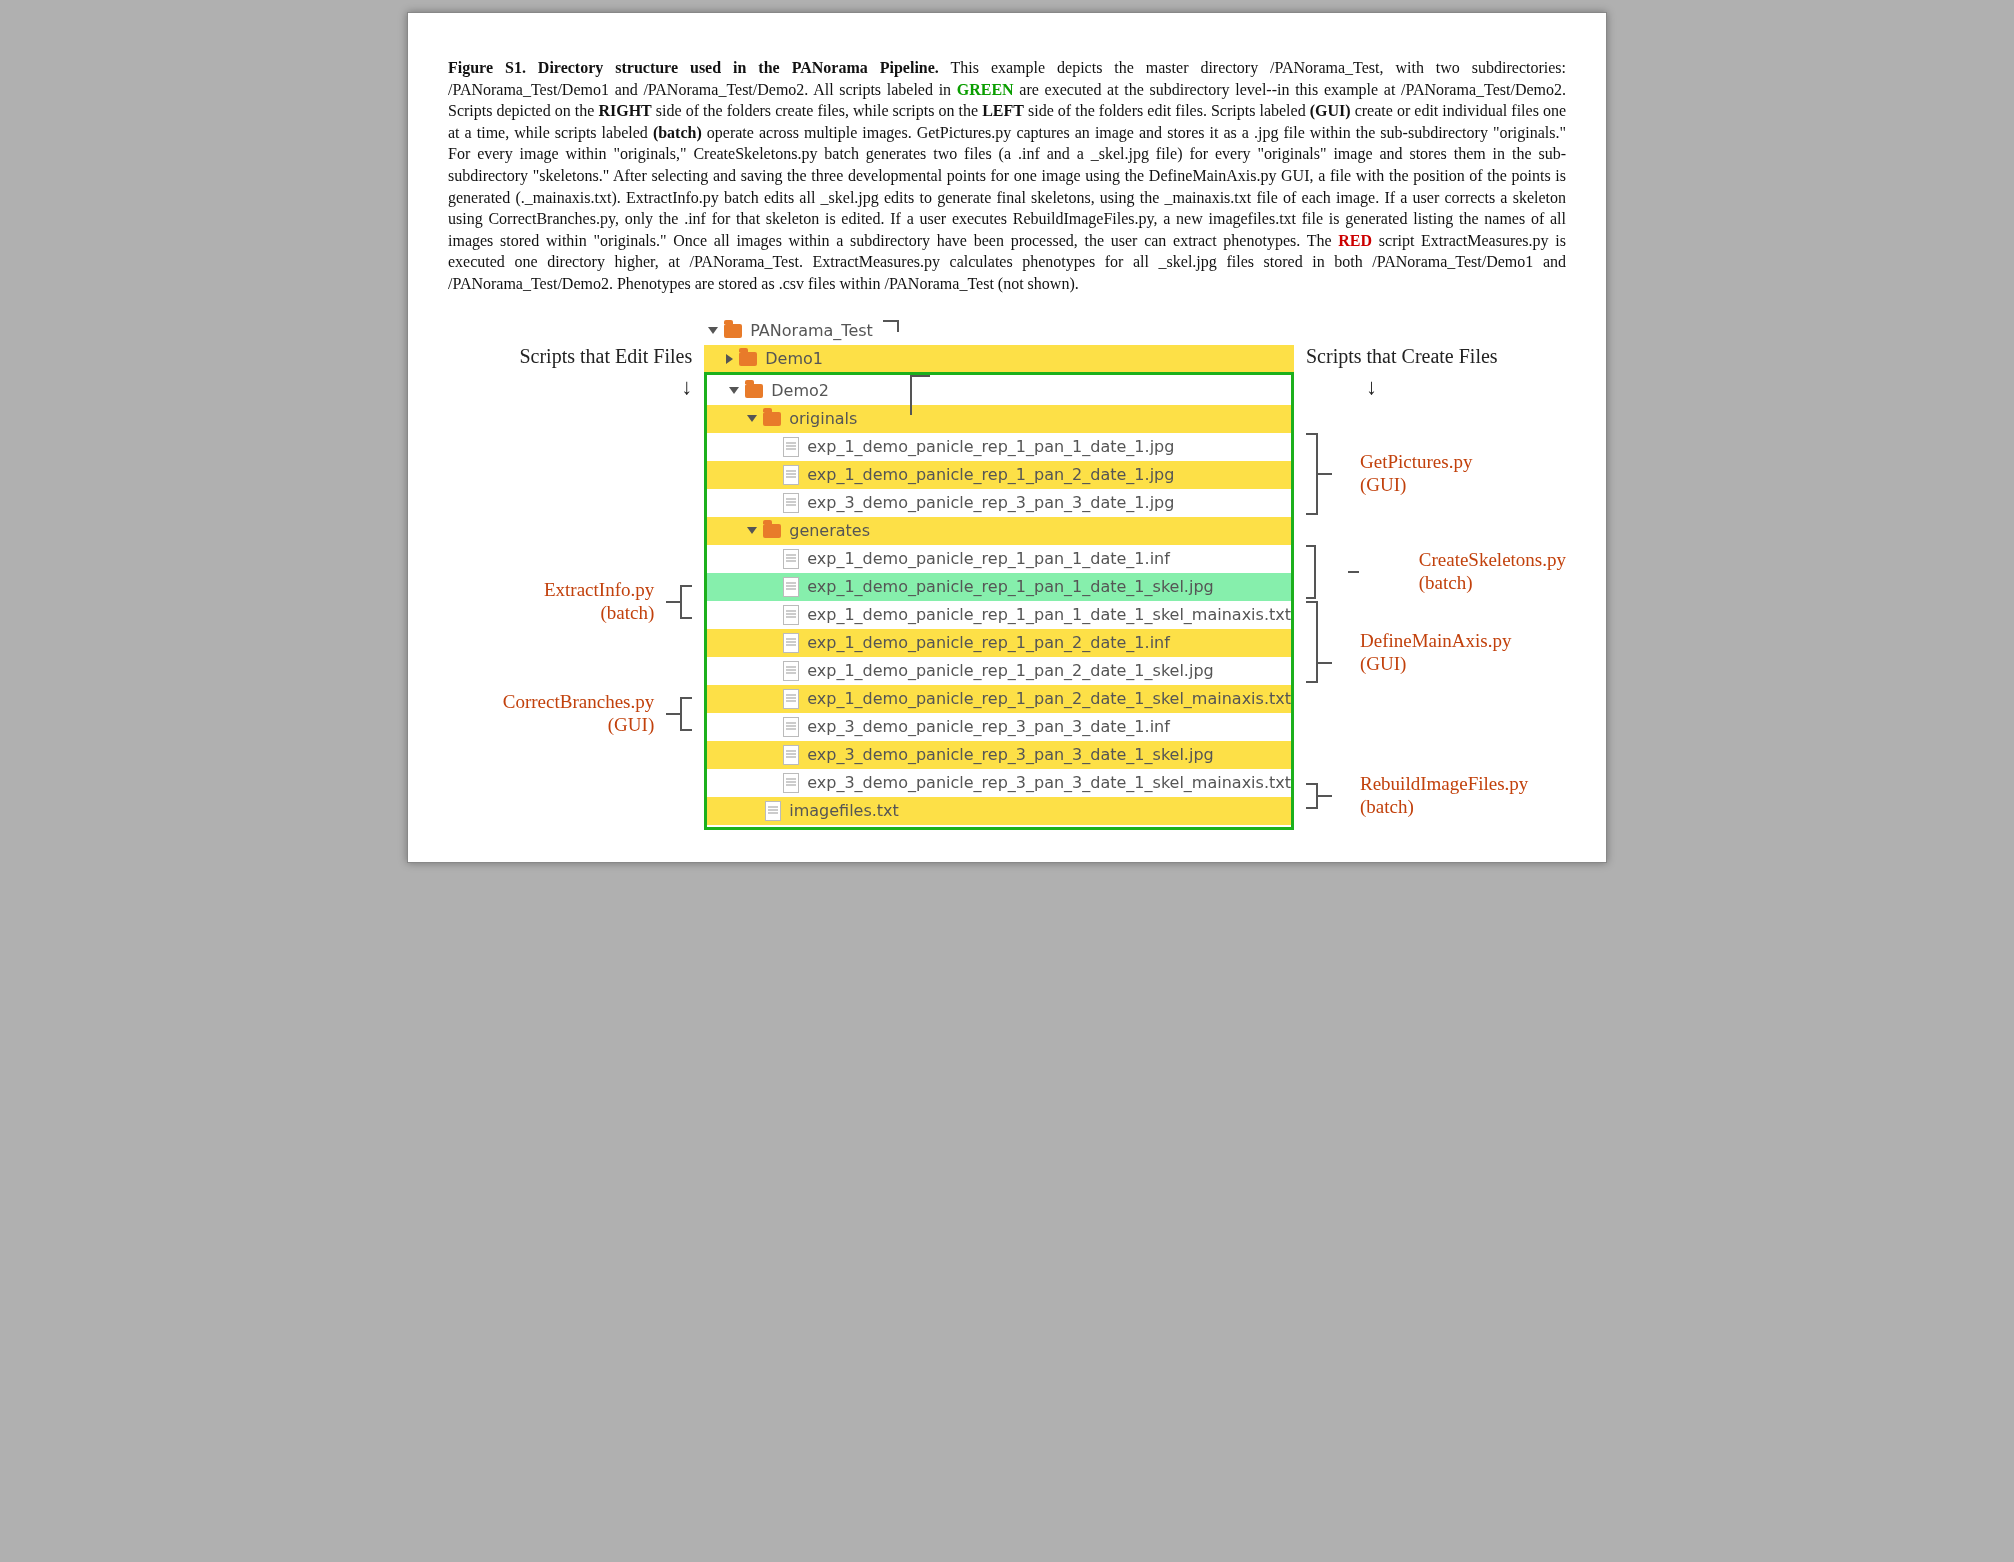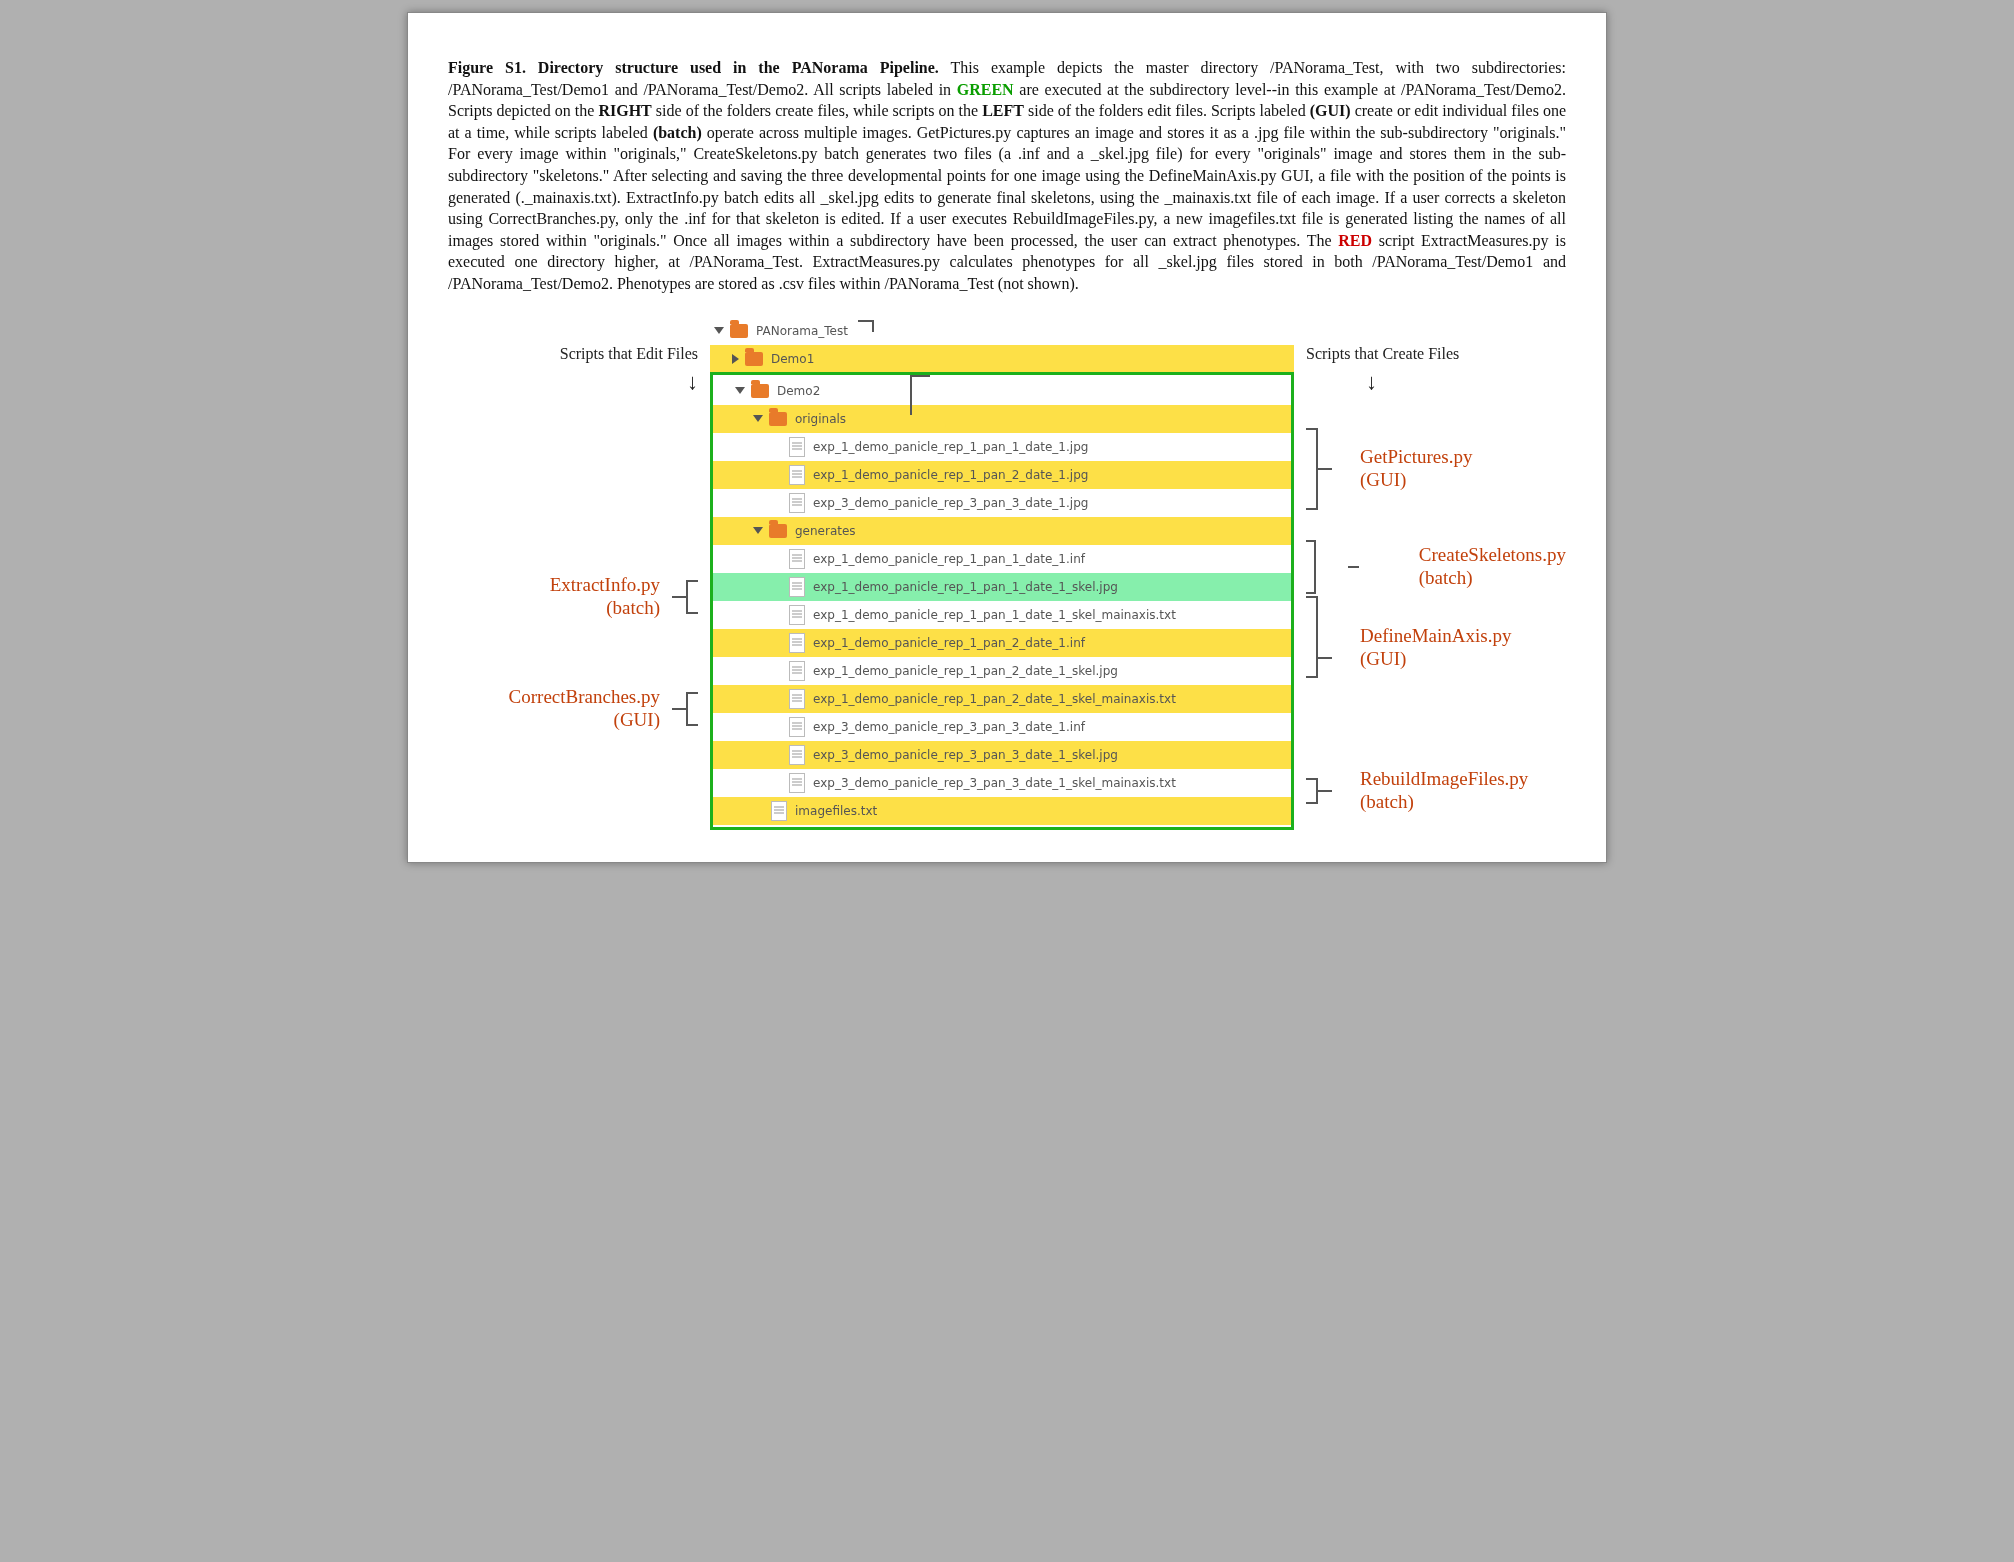--- a/index.html
+++ b/index.html
@@ -59,21 +59,21 @@
     padding-right: 12px;
     font-family: Georgia, "Times New Roman", serif;
   }
   .right-col {
     width: 260px;
     text-align: left;
     padding-left: 12px;
     font-family: Georgia, "Times New Roman", serif;
   }
   .side-heading-black {
-    font-size: 16px;
+    font-size: 20px;
     color: #222;
     margin-top: 28px;
     margin-bottom: 6px;
   }
   .arrow-down {
     font-size: 22px;
     color: #222;
   }
   .green-label {
     color: #c2410c;
@@ -100,21 +100,21 @@
     border-bottom-width: 2px;
     border-left-width: 2px;
   }
 
   
   .tree-wrap {
     flex: 1;
     font-family: "DejaVu Sans", Arial, Helvetica, sans-serif;
   }
   .tree {
-    font-size: 12px;
+    font-size: 16px;
     color: #444;
   }
   .tree-row {
     display: flex;
     align-items: center;
     height: 28px;
     padding-left: 4px;
   }
   .tree-row.alt { background: #fde047; }
   .tree-row.sel { background: #86efac; }

